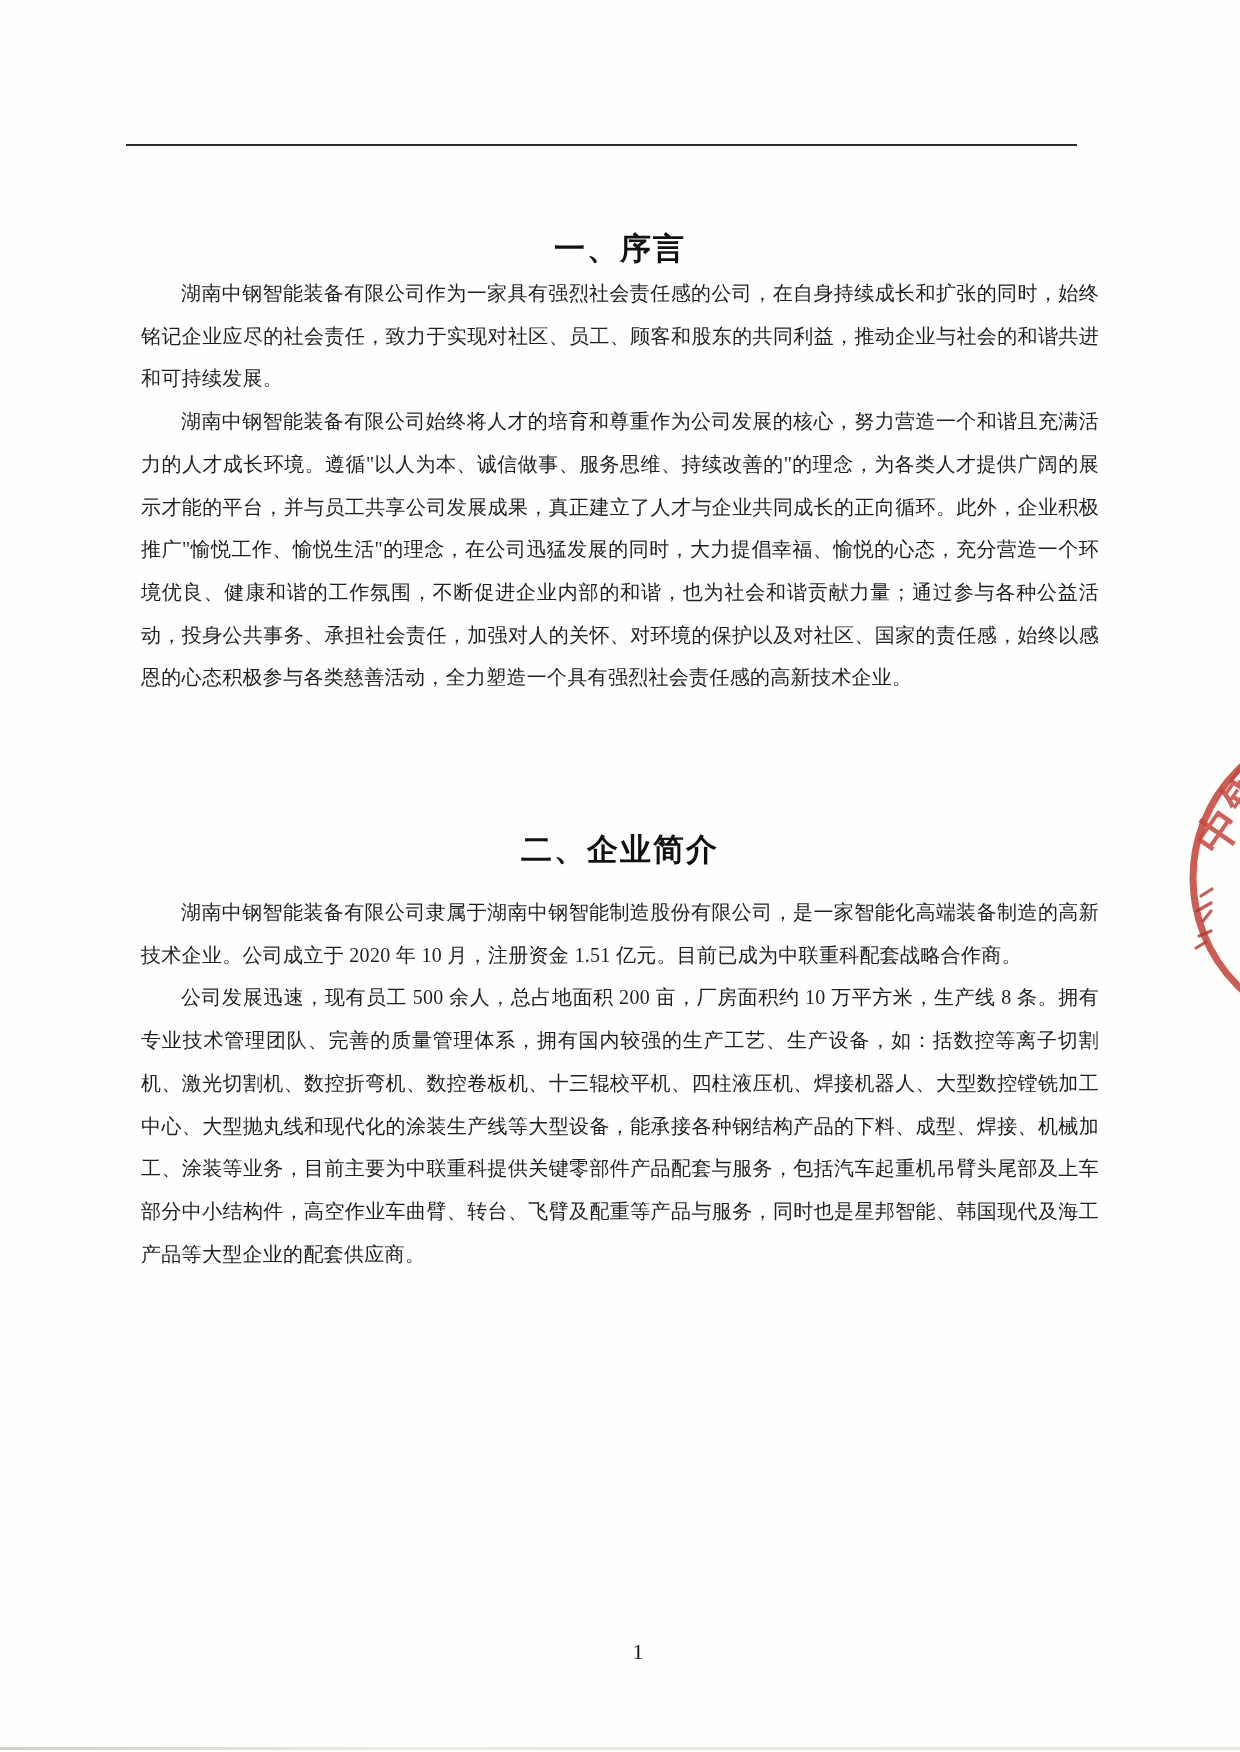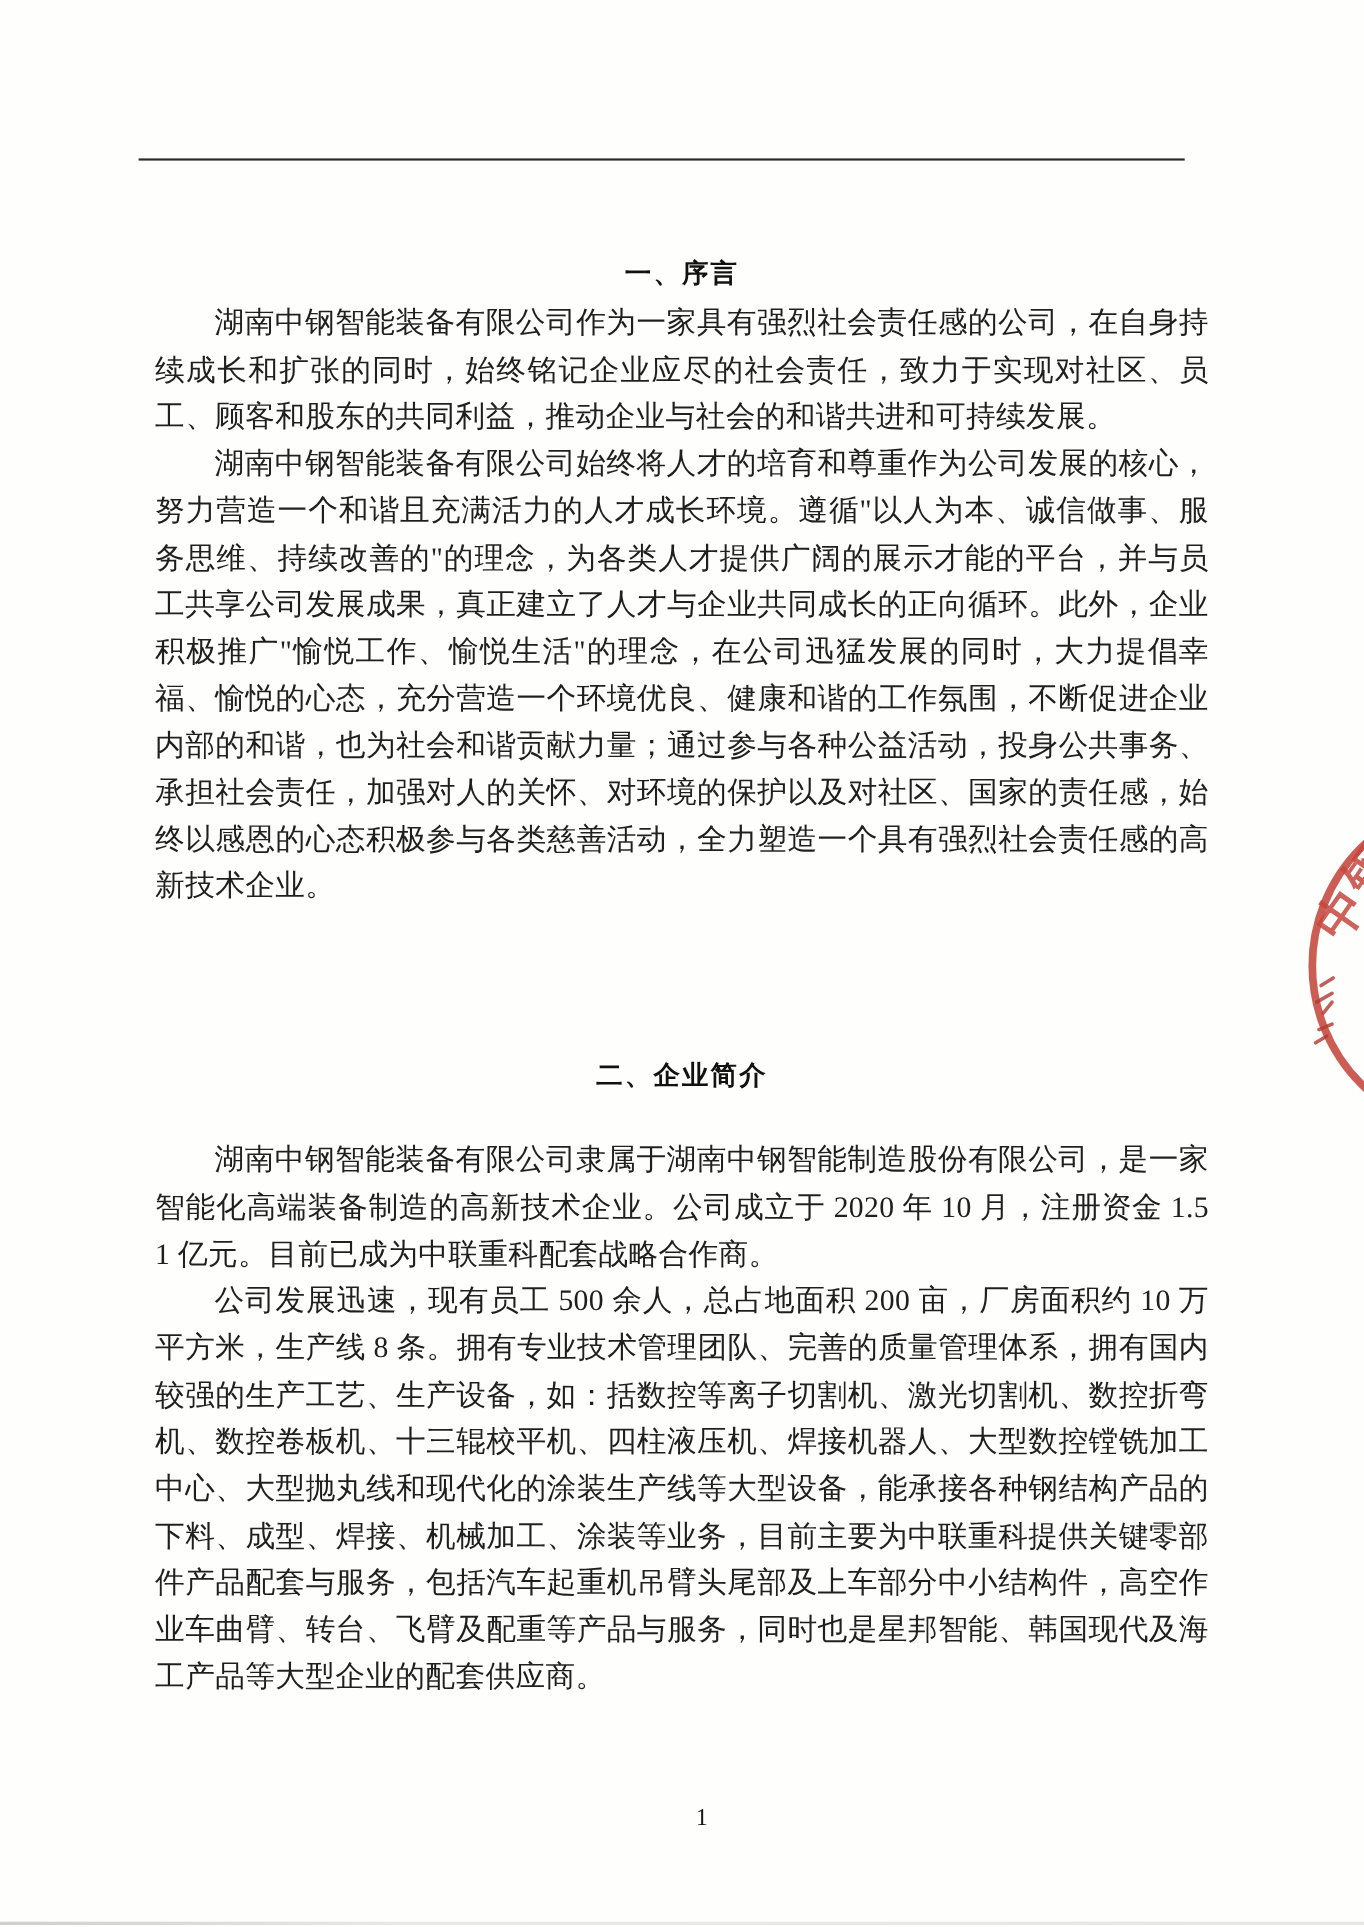--- a/index.html
+++ b/index.html
@@ -15,27 +15,27 @@
   .top-rule {
     position:absolute; left:126px; top:144px;
     width:951px; height:2px; background:#2b2b2b;
   }
   .content {
     position:absolute; left:141px; top:226px; width:958px;
   }
   .sec-title {
     margin:0; text-align:center;
     font-family:"Liberation Sans","DejaVu Sans",sans-serif;
-    font-weight:bold; font-size:24px; line-height:46px;
+    font-weight:bold; font-size:31px; line-height:46px;
     color:#111; letter-spacing:2px;
   }
-  .sec-title.second { margin-top:128px; margin-bottom:32px; }
+  .sec-title.second { margin-top:128px; margin-bottom:18px; }
   .content p {
     margin:0;
-    font-size:27px; line-height:42.7px;
+    font-size:20px; line-height:42.7px;
     text-align:justify; text-indent:2em;
     letter-spacing:0.3px;
     word-break:break-all;
   }
   .page-number {
     position:absolute; top:1638px; left:18px; width:1240px;
     text-align:center; font-size:22px; line-height:28px; color:#161616;
   }
   .bottom-rule {
     position:absolute; left:0; bottom:2px; width:100%; height:3px;

